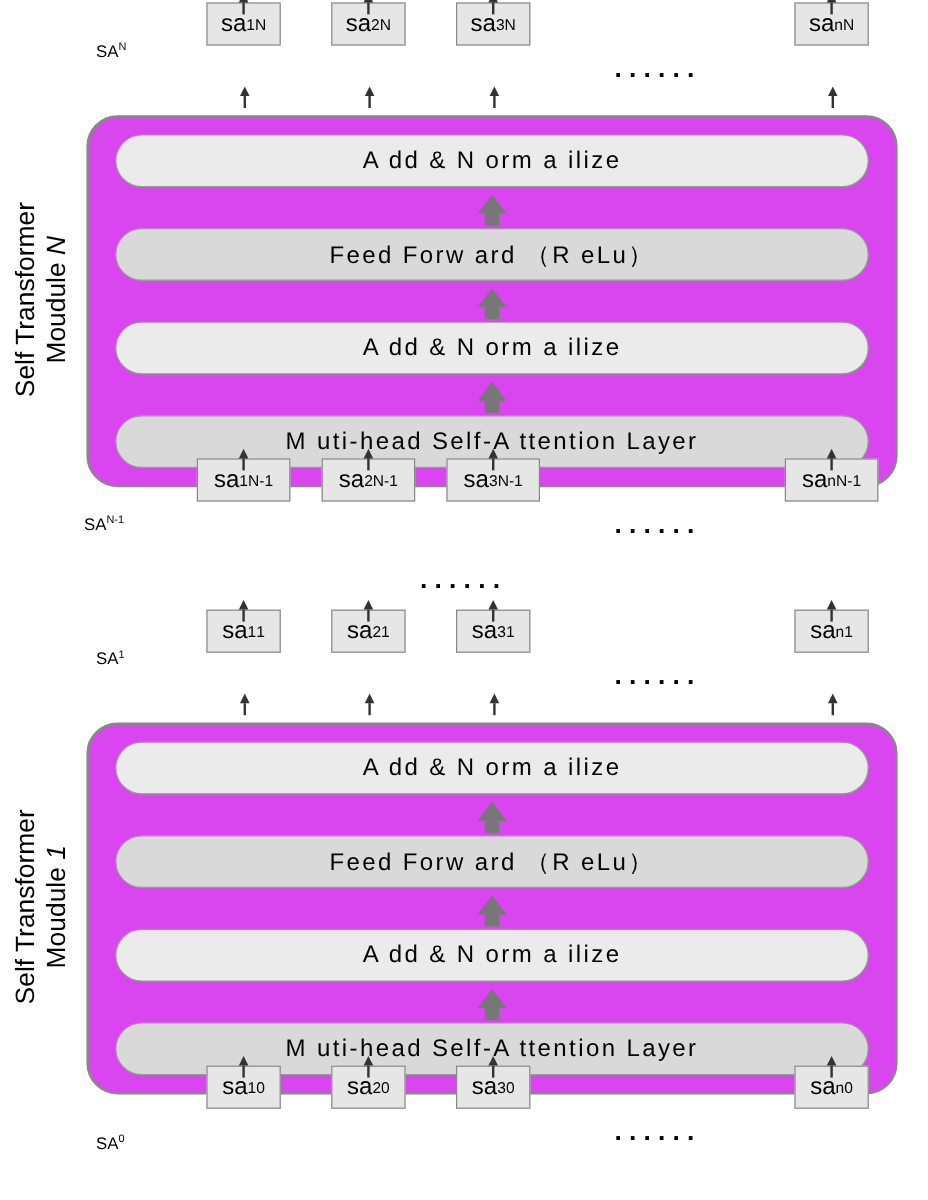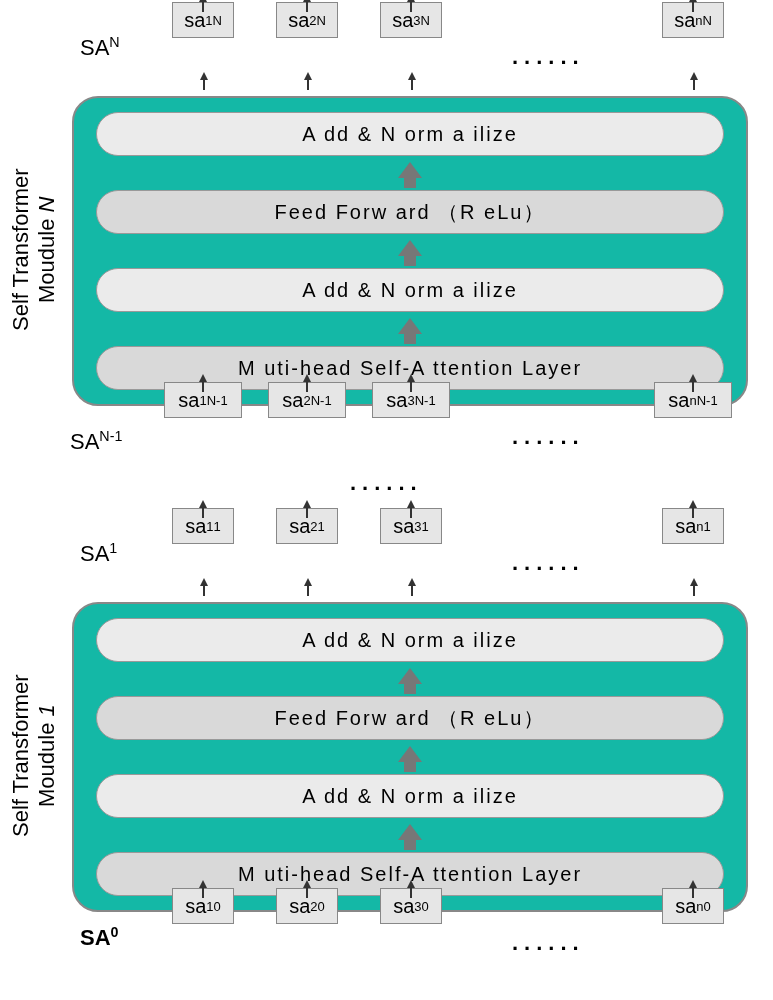--- a/index.html
+++ b/index.html
@@ -19,21 +19,21 @@
       font-size: 22px;
       text-align: center;
       line-height: 1.2;
     }
     .module-box {
       position: absolute;
       left: 72px;
       width: 676px;
       border: 2px solid #888;
       border-radius: 26px;
-      background: #14b8a6;
+      background: #d946ef;
       padding: 14px 14px;
     }
     .layer {
       height: 44px;
       border: 1px solid #999;
       border-radius: 22px;
       display: flex;
       align-items: center;
       justify-content: center;
       font-size: 20px;
@@ -69,21 +69,21 @@
     .arrow-gap { height: 28px; position: relative; }
     .token-row {
       position: absolute;
       left: 72px;
       width: 676px;
       display: flex;
       align-items: center;
     }
     .row-label {
       position: absolute;
-      font-size: 22px;
+      font-size: 14px;
     }
     .token-box {
       border: 1px solid #888;
       background: #e6e6e6;
       padding: 4px 10px;
       font-size: 20px;
       text-align: center;
       min-width: 62px;
       height: 36px;
       display: flex;
@@ -239,21 +239,21 @@
   <div class="arrow-gap">
       <div class="fat-arrow"></div>
     </div>
   <div class="layer layer-light">A dd &amp; N orm a ilize</div>
   <div class="arrow-gap">
       <div class="fat-arrow"></div>
     </div>
   <div class="layer layer-dark">M uti-head Self-A ttention Layer</div>
 </div>
 
-<div class="row-label sa-text" style="left:80px; top:924px;font-weight:bold;">SA<sup>0</sup></div>
+<div class="row-label sa-text" style="left:80px; top:944px;">SA<sup>0</sup></div>
 <div class="token-row" style="top:902px;">
   <div class="token-wrap" style="left:100px;">
     <div class="thin-arrow"></div>
     <div class="token-box sa-text">sa<sub>1</sub><sup>0</sup></div>
   </div>
   <div class="token-wrap" style="left:204px;">
     <div class="thin-arrow"></div>
     <div class="token-box sa-text">sa<sub>2</sub><sup>0</sup></div>
   </div>
   <div class="token-wrap" style="left:308px;">

